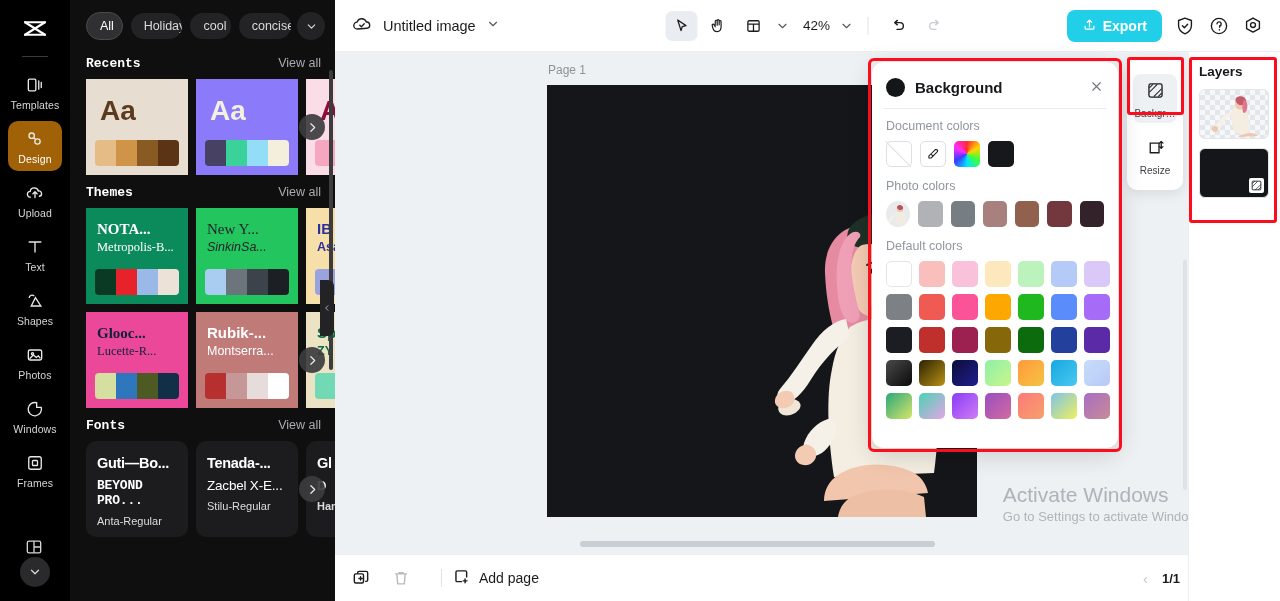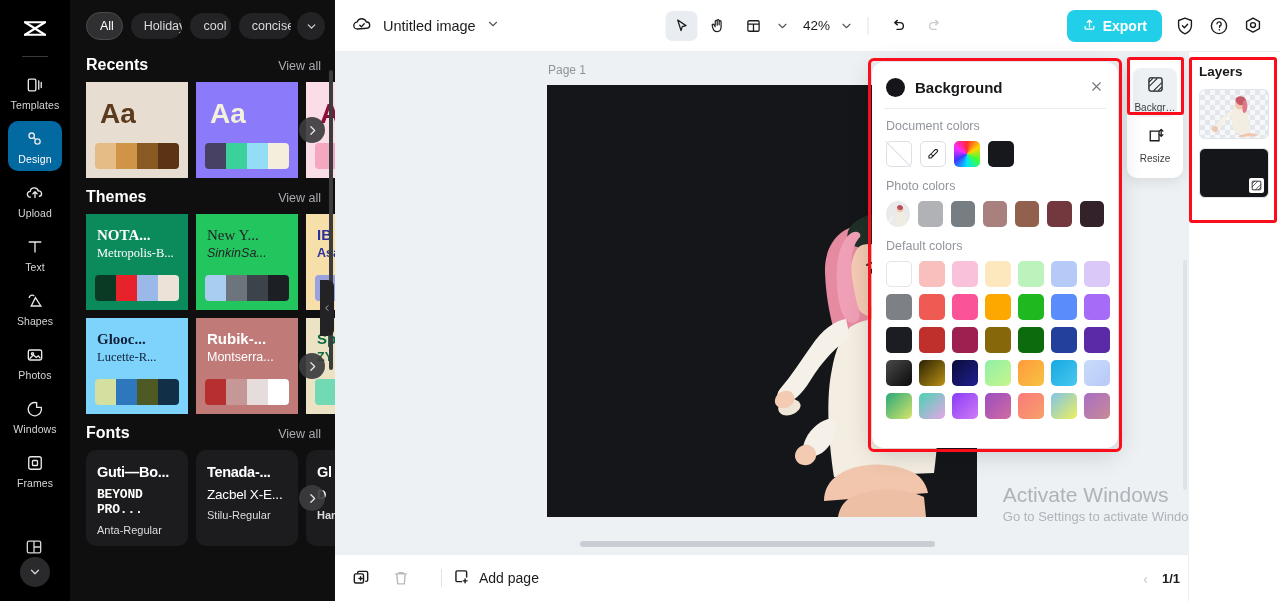--- a/index.html
+++ b/index.html
@@ -16,21 +16,21 @@
     display: flex; flex-direction: column; align-items: center;
     padding-top: 14px; flex: 0 0 70px; position: relative;
   }
   .logo { width: 34px; height: 34px; display: flex; align-items: center; justify-content: center; }
   .rail-sep { width: 26px; height: 1px; background: #3a3a3a; margin: 8px 0 10px; }
   .rail-item {
     width: 54px; padding: 7px 0 6px; border-radius: 10px;
     display: flex; flex-direction: column; align-items: center; gap: 3px;
     cursor: pointer; margin-bottom: 4px;
   }
-  .rail-item.active { background: #0369a1; }
+  .rail-item.active { background: #a16207; }
   .rail-item .ri-ico { width: 22px; height: 22px; display:flex; align-items:center; justify-content:center; color: #e9e9ea; }
   .rail-item .ri-lbl { font-size: 10.5px; color: #d5d6d8; letter-spacing: .1px; }
   .rail-item.active .ri-lbl { color: #fff; }
   .rail-more {
     position: absolute; left: 20px; bottom: 14px;
     width: 30px; height: 30px; border-radius: 50%;
     background: #2a2a2c; display: flex; align-items: center; justify-content: center;
     cursor: pointer;
   }
   .rail-bottom-ico { position: absolute; left: 24px; bottom: 42px; width: 22px; height: 22px; color:#d5d6d8;}
@@ -49,21 +49,21 @@
   .chip.active { background: #303033; color: #fff; border: 1px solid #4a4a4d; }
   .chip-caret {
     width: 28px; height: 28px; border-radius: 14px; background: #232325;
     display: flex; align-items: center; justify-content: center; cursor: pointer;
     flex: 0 0 28px; margin-left: -2px;
   }
   .sect-head {
     display: flex; justify-content: space-between; align-items: baseline;
     padding: 10px 14px 8px 16px;
   }
-  .sect-title { color: #fff; font-size: 16px; font-weight: bold; }
+  .sect-title { color: #fff; font-size: 13px; font-weight: bold; font-family: Liberation Mono, monospace; }
   .view-all { color: #a9abb0; font-size: 12.5px; cursor: pointer; }
   .cardrow { display: flex; gap: 8px; padding: 0 0 0 16px; position: relative; }
   .card { width: 102px; height: 96px; border-radius: 0; flex: 0 0 102px; overflow:hidden; position: relative; cursor: pointer; }
   .card-pal { position: absolute; left: 9px; right: 9px; bottom: 9px; height: 26px; display: flex; border-radius: 4px; overflow: hidden; }
   .card-pal i { flex: 1; display: block; }
   .card-aa { font-size: 28px; font-weight: bold; padding: 16px 0 0 14px; }
   .card-t1 { font-size: 15px; font-weight: bold; padding: 13px 0 0 11px; line-height: 1.1; }
   .card-t2 { font-size: 12.5px; padding: 2px 0 0 11px; }
   .arrow-next {
     position: absolute; right: 10px; top: 50%; transform: translateY(-50%);
@@ -151,21 +151,21 @@
   .grid { display: grid; grid-template-columns: repeat(7, 26px); gap: 7px 7px; }
   .grid .sw { width: 26px; height: 26px; }
 
   
   .rtool {
     position: absolute; right: 97px; top: 58px; width: 56px;
     background: #fff; border-radius: 10px; box-shadow: 0 3px 14px rgba(0,0,0,.1);
     padding: 8px 0 10px; z-index: 18;
   }
   .rtool-item { display: flex; flex-direction: column; align-items: center; gap: 3px; padding: 6px 0 4px; cursor: pointer; }
-  .rtool-item.sel { background: #eef1f4; border-radius: 8px; margin: 2px 6px; }
+  .rtool-item.sel { background: #eef1f4; border-radius: 8px; margin: 8px 6px; }
   .rtool-lbl { font-size: 10px; color: #3a3d42; max-width: 46px; overflow: hidden; white-space: nowrap; text-overflow: ellipsis; text-align: center; }
   .rtool-outline { position: absolute; right: 96px; top: 57px; width: 57px; height: 58px; border: 3px solid #fc0d1b; z-index: 26; pointer-events: none; border-radius: 3px;}
 
   
   .layers {
     position: absolute; right: 0; top: 52px; bottom: 0; width: 92px;
     background: #fff; border-left: 1px solid #eceef0; padding: 12px 10px 0; z-index: 14;
   }
   .layers-title { font-size: 13.5px; font-weight: bold; color: #17181b; margin-bottom: 10px; }
   .layer-thumb {
@@ -367,21 +367,21 @@
       </div>
       <div class="card" style="background:#f6dfa8">
         <div class="card-t1" style="color:#2b2fa0">IB</div>
         <div class="card-t2" style="color:#2b2fa0;font-weight:bold">Asa</div>
         <div class="card-pal">
             <i style="background:#9aa2e0"></i>
           </div>
       </div>
     </div>
     <div class="cardrow" style="margin-top:8px">
-      <div class="card" style="background:#7dd3fc">
+      <div class="card" style="background:#ec4899">
         <div class="card-t1" style="color:#12213a;font-family:'Liberation Serif',serif">Glooc...</div>
         <div class="card-t2" style="color:#12213a;font-family:'Liberation Serif',serif">Lucette-R...</div>
         <div class="card-pal">
           <i style="background:#d5dfa0"></i>
             <i style="background:#2f77bd"></i>
             <i style="background:#4d5a23"></i>
             <i style="background:#113048"></i>
         </div>
       </div>
       <div class="card" style="background:#c07a78">

